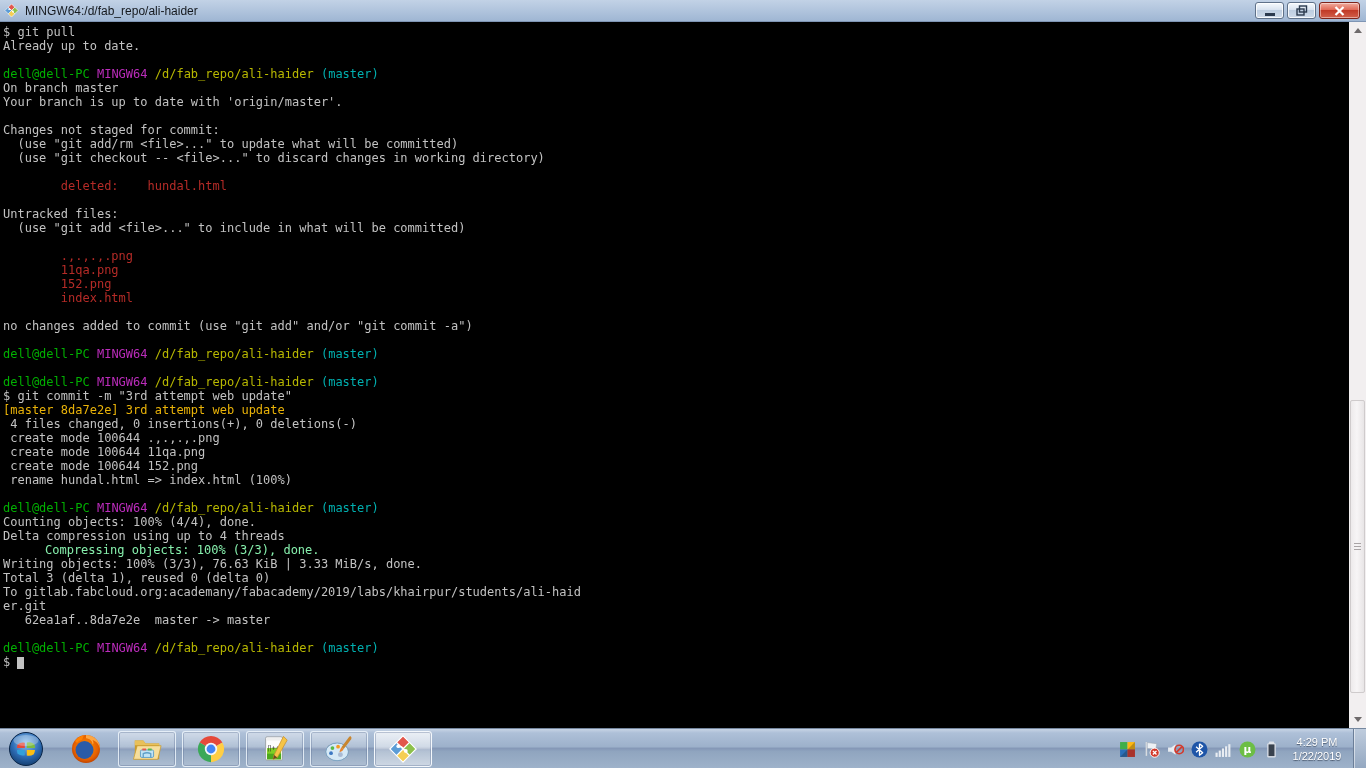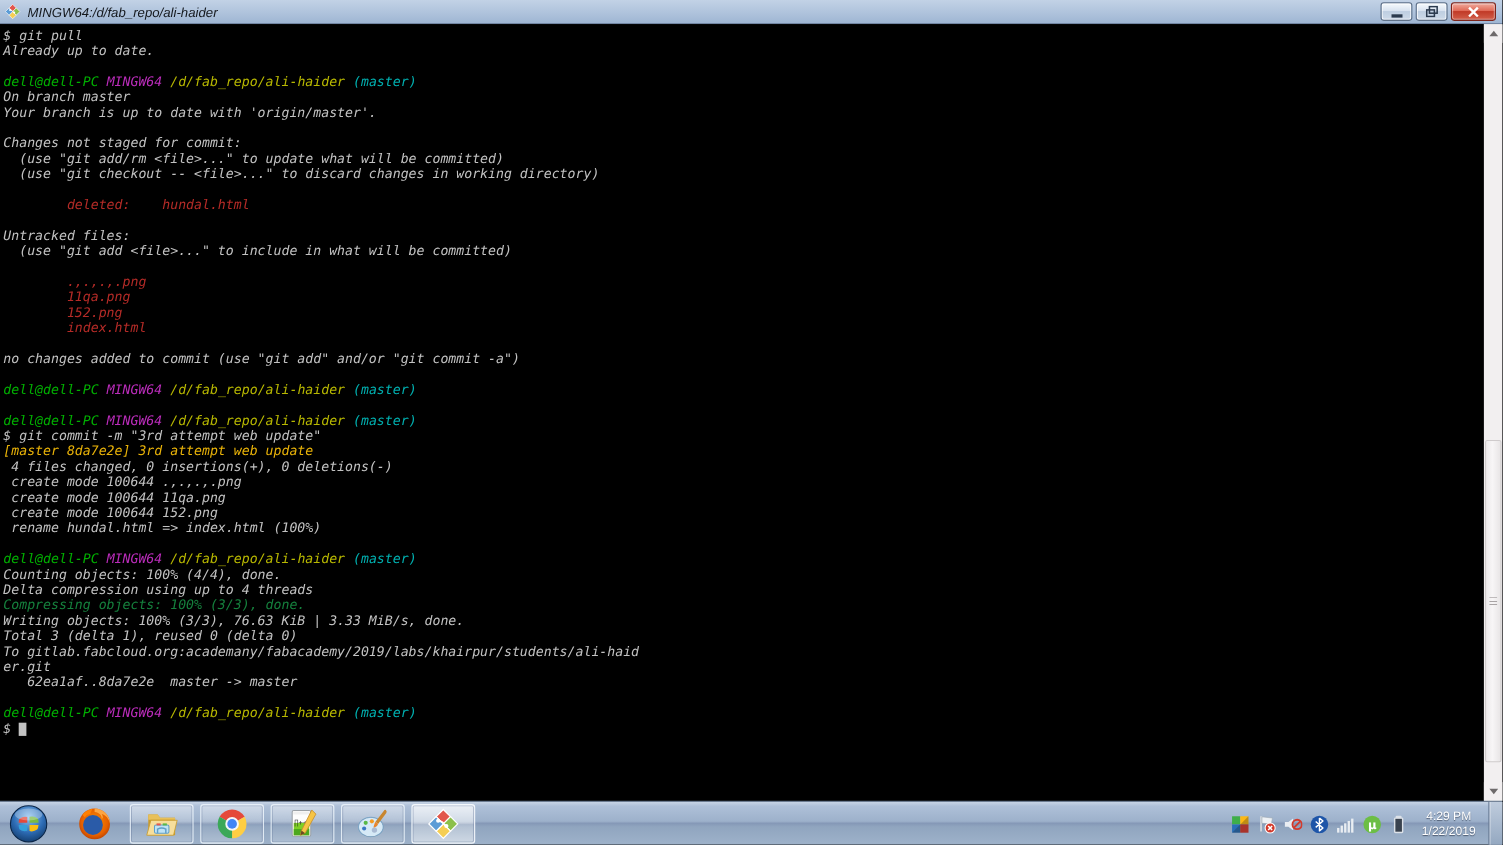--- a/index.html
+++ b/index.html
@@ -1,21 +1,21 @@
 <!DOCTYPE html>
 <html><head>
 <meta charset="utf-8">
 <style>
   * { margin:0; padding:0; box-sizing:border-box; }
   html,body { width:1366px; height:768px; overflow:hidden; background:#000; }
   body { font-family:"Liberation Sans", sans-serif; }
   .screen { position:relative; width:1366px; height:768px; }
 
   
-  .window { position:absolute; left:0; top:0; width:1366px; height:724px;font-style:italic; }
+  .window { position:absolute; left:0; top:0; width:1366px; height:724px; }
   .titlebar {
     position:absolute; left:0; top:0; width:100%; height:22px;
     background:linear-gradient(180deg,#C2D2E6 0%,#AFC3DC 55%,#9FB6D3 100%);
     border-bottom:1px solid #7F95B4;
     display:flex; align-items:center; padding-left:4px;
   }
   .title-icon { width:15px; height:15px; margin-right:6px; flex:0 0 auto; }
   .title-text { font-size:12px; color:#14181D; white-space:nowrap; }
   .win-controls { position:absolute; right:6px; top:2px; display:flex; gap:3px; }
   .win-btn {
@@ -161,21 +161,21 @@
           <div class="tline"><span style="color: #eab308;">[master 8da7e2e] 3rd attempt web update</span></div>
           <div class="tline"><span style="color: rgb(194, 194, 194);"> 4 files changed, 0 insertions(+), 0 deletions(-)</span></div>
           <div class="tline"><span style="color: rgb(194, 194, 194);"> create mode 100644 .,.,.,.png</span></div>
           <div class="tline"><span style="color: rgb(194, 194, 194);"> create mode 100644 11qa.png</span></div>
           <div class="tline"><span style="color: rgb(194, 194, 194);"> create mode 100644 152.png</span></div>
           <div class="tline"><span style="color: rgb(194, 194, 194);"> rename hundal.html =&gt; index.html (100%)</span></div>
           <div class="tline">&nbsp;</div>
           <div class="tline"><span style="color: rgb(0, 176, 0);">dell@dell-PC</span><span style="color: rgb(194, 194, 194);"> </span><span style="color: rgb(187, 44, 187);">MINGW64</span><span style="color: rgb(194, 194, 194);"> </span><span style="color: rgb(184, 184, 0);">/d/fab_repo/ali-haider</span><span style="color: rgb(194, 194, 194);"> </span><span style="color: rgb(0, 176, 176);">(master)</span></div>
           <div class="tline"><span style="color: rgb(194, 194, 194);">Counting objects: 100% (4/4), done.</span></div>
           <div class="tline"><span style="color: rgb(194, 194, 194);">Delta compression using up to 4 threads</span></div>
-          <div class="tline"><span style="color: #15803d;">Compressing objects: 100% (3/3), done.</span></div>
+          <div class="tline"><span style="color: #86efac; margin-left: 42px;">Compressing objects: 100% (3/3), done.</span></div>
           <div class="tline"><span style="color: rgb(194, 194, 194);">Writing objects: 100% (3/3), 76.63 KiB | 3.33 MiB/s, done.</span></div>
           <div class="tline"><span style="color: rgb(194, 194, 194);">Total 3 (delta 1), reused 0 (delta 0)</span></div>
           <div class="tline"><span style="color: rgb(194, 194, 194);">To gitlab.fabcloud.org:academany/fabacademy/2019/labs/khairpur/students/ali-haid</span></div>
           <div class="tline"><span style="color: rgb(194, 194, 194);">er.git</span></div>
           <div class="tline"><span style="color: rgb(194, 194, 194);">   62ea1af..8da7e2e  master -&gt; master</span></div>
           <div class="tline">&nbsp;</div>
           <div class="tline"><span style="color: rgb(0, 176, 0);">dell@dell-PC</span><span style="color: rgb(194, 194, 194);"> </span><span style="color: rgb(187, 44, 187);">MINGW64</span><span style="color: rgb(194, 194, 194);"> </span><span style="color: rgb(184, 184, 0);">/d/fab_repo/ali-haider</span><span style="color: rgb(194, 194, 194);"> </span><span style="color: rgb(0, 176, 176);">(master)</span></div>
           <div class="tline"><span style="color: rgb(194, 194, 194);">$ </span><span class="cursor" style="background: rgb(194, 194, 194);">&nbsp;</span></div>
         </div>
       <div class="term-scrollbar">

